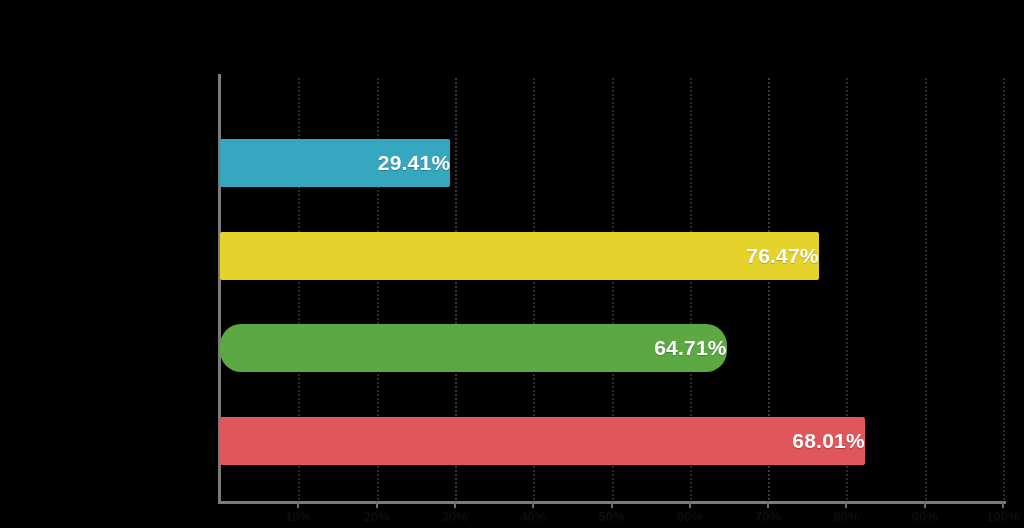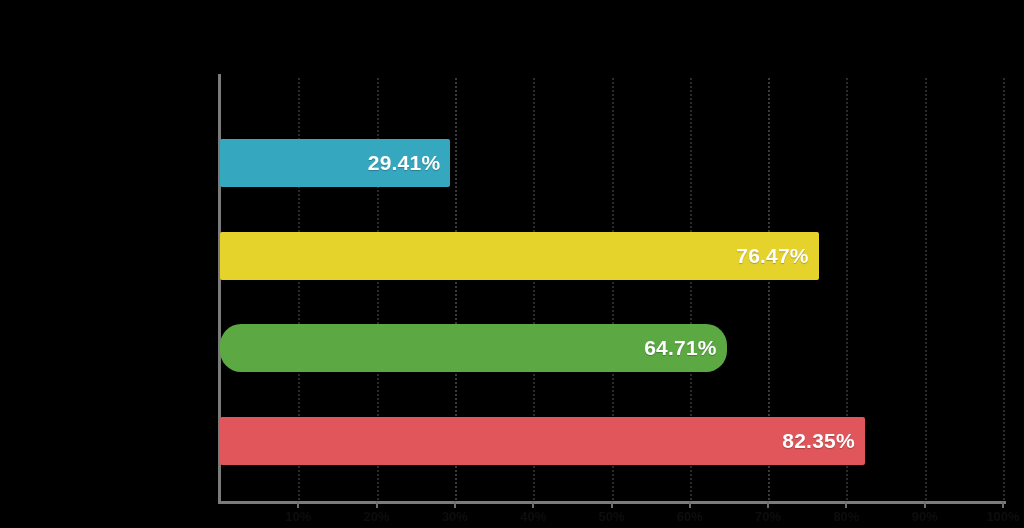--- a/index.html
+++ b/index.html
@@ -64,21 +64,21 @@
 
   
   .bar {
     position: absolute;
     height: 48px;
     border-radius: 2px;
     display: flex;
     align-items: center;
     justify-content: flex-end;
     box-sizing: border-box;
-    padding-right: 10px;
+    padding-right: 0;
   }
   .bar-label {
     color: #ffffff;
     font-size: 21px;
     font-weight: bold;
     letter-spacing: 0.2px;
     white-space: nowrap;
     text-shadow: 0 1px 1px rgba(0,0,0,0.25);
   }
 
@@ -127,21 +127,21 @@
   <div class="bar" style="left: 220px; top: 139px; width: 230.28px; background: rgb(53, 168, 191);">
         <span class="bar-label">29.41%</span>
       </div>
       <div class="bar" style="left: 220px; top: 232px; width: 598.76px; background: rgb(229, 211, 44); text-align: right;">
         <span class="bar-label">76.47%</span>
       </div>
       <div class="bar" style="left: 220px; top: 324px; width: 506.679px; background: rgb(92, 169, 68); border-radius: 21px;">
         <span class="bar-label">64.71%</span>
       </div>
       <div class="bar" style="left: 220px; top: 417px; width: 644.8px; background: rgb(224, 86, 90);">
-        <span class="bar-label">82.35%</span>
+        <span class="bar-label">68.01%</span>
       </div>
     </div>
 
   <div id="ticks-layer">
 
   <div class="tick-mark" style="left: 297.3px;"></div>
       <div class="tick-label" style="left: 298.3px;">10%</div>
       <div class="tick-mark" style="left: 375.6px;"></div>
       <div class="tick-label" style="left: 376.6px;">20%</div>
       <div class="tick-mark" style="left: 453.9px;"></div>

